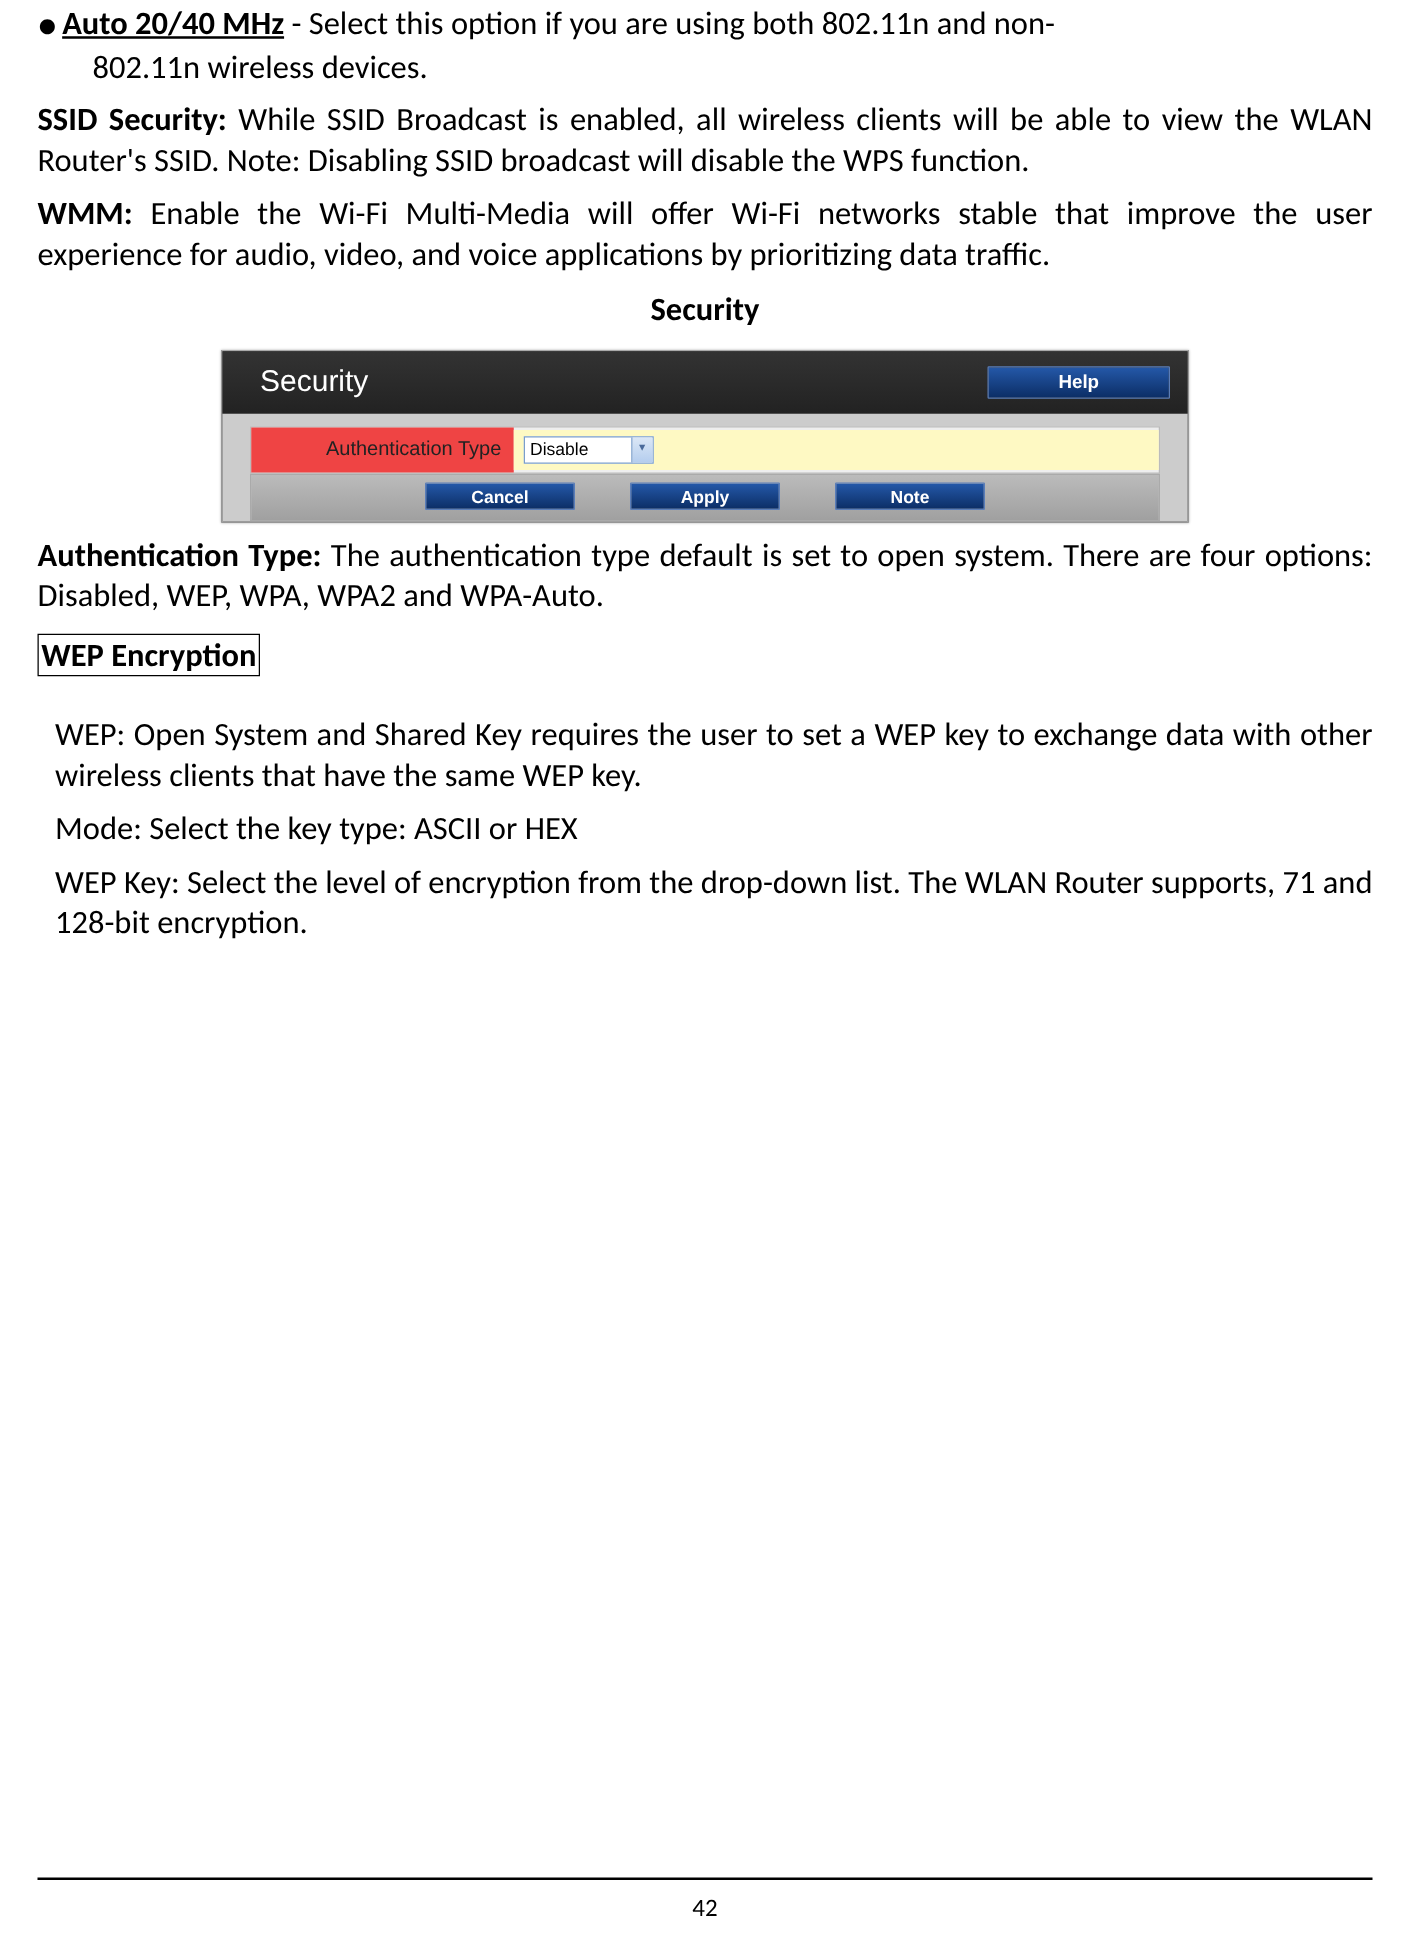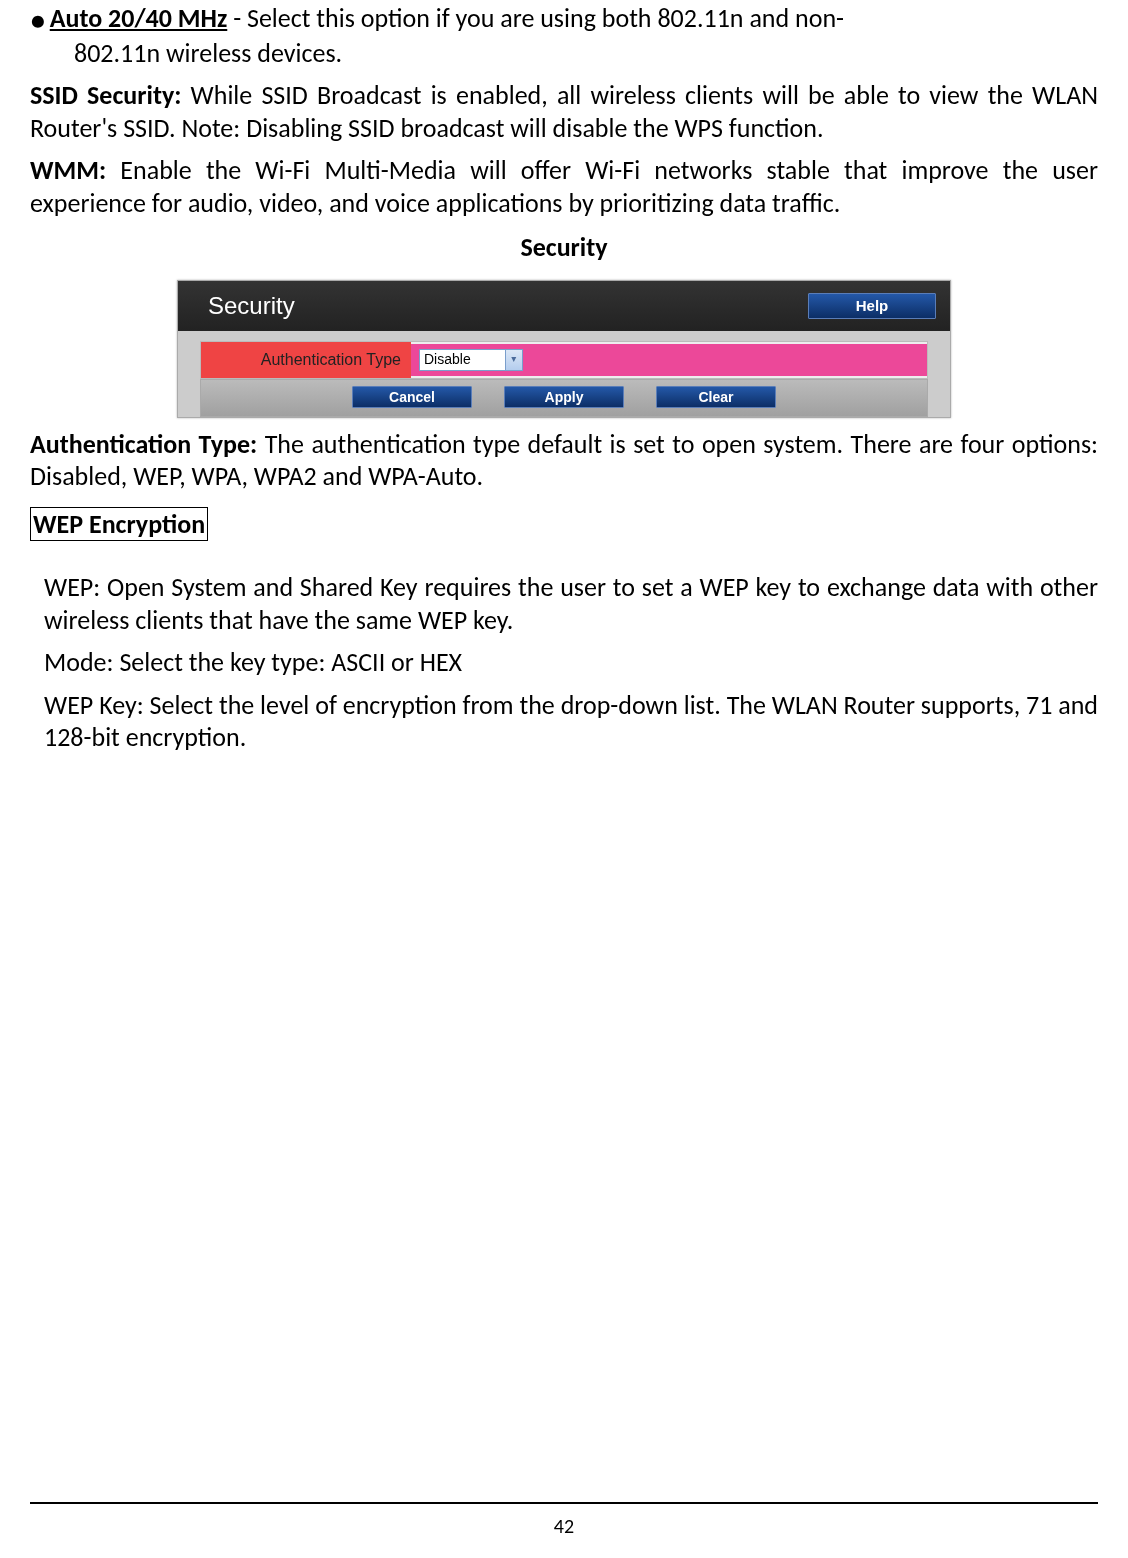--- a/index.html
+++ b/index.html
@@ -52,21 +52,21 @@
       justify-content: space-between;
       padding: 10px 14px 10px 30px;
       background: linear-gradient(#333, #222);
     }
     .fig-title {
       color: #fff;
       font-size: 24px;
     }
     .help-btn {
       display: inline-block;
-      width: 128px;
+      width: 146px;
       height: 26px;
       line-height: 24px;
       background: linear-gradient(#2458a8, #0c2e66);
       border: 1px solid #5a7db8;
       color: #fff;
       font-size: 15px;
       font-weight: bold;
       text-align: center;
       border-radius: 1px;
     }
@@ -85,21 +85,21 @@
       width: 210px;
       padding: 8px 10px;
       font-size: 16px;
       color: #222;
       text-align: right;
       background: #ef4444;
     }
     .fig-value {
       flex: 1;
       padding: 5px 8px;
-      background: #ec4899;
+      background: #fef9c3;
     }
     .fig-select {
       display: inline-flex;
       align-items: center;
       background: #fff;
       border: 1px solid #7a9ecb;
       height: 22px;
       font-size: 14px;
       padding: 0 0 0 4px;
     }
@@ -111,21 +111,21 @@
       border-left: 1px solid #7a9ecb;
       display: flex;
       align-items: center;
       justify-content: center;
       font-size: 10px;
       color: #4a6a9a;
     }
     .fig-buttons {
       display: flex;
       justify-content: center;
-      gap: 32px;
+      gap: 44px;
       background: linear-gradient(#bbb, #a0a0a0);
       border: 1px solid #aaa;
       padding: 6px 0 8px 0;
       margin-top: 0;
     }
     .fig-btn {
       display: inline-block;
       width: 120px;
       height: 22px;
       line-height: 20px;
@@ -201,21 +201,21 @@
       <div class="fig-value">
         <span class="fig-select">
           <span class="fig-select-text">Disable</span>
           <span class="fig-select-arrow">▾</span>
         </span>
       </div>
     </div>
     <div class="fig-buttons">
       <span class="fig-btn">Cancel</span>
       <span class="fig-btn">Apply</span>
-      <span class="fig-btn">Clear</span>
+      <span class="fig-btn">Note</span>
     </div>
   </div>
 </div>
 
 <p class="para">
   <span class="term">Authentication Type:</span><span>  The authentication type default is set to open system. There are four options: Disabled, WEP, WPA, WPA2 and WPA-Auto.</span>
 </p>
 
 <div class="boxed-heading">WEP Encryption</div>
 

